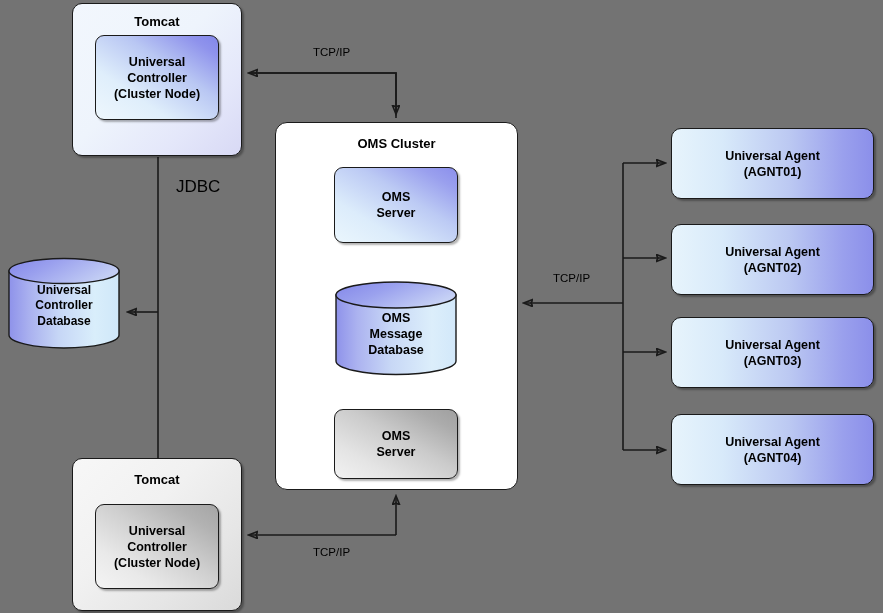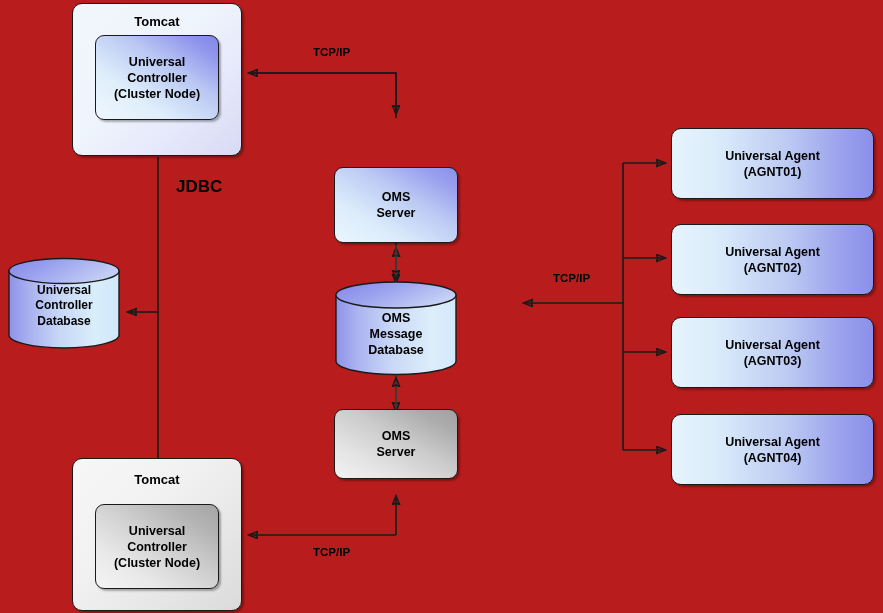--- a/index.html
+++ b/index.html
@@ -4,21 +4,21 @@
 <style>
   html,body{margin:0;padding:0;background:#ffffff;}
   body{
     font-family:"Liberation Sans", sans-serif;
     -webkit-font-smoothing:antialiased;
   }
   #canvas{
     position:relative;
     width:883px;
     height:613px;
-    background:#b91c1c;
+    background:#737373;
     overflow:hidden;
   }
 
   
   .rbox{
     position:absolute;
     box-sizing:border-box;
     border:1px solid #1a1a1a;
     border-radius:10px;
   }
@@ -59,21 +59,21 @@
   }
   .title-text{
     position:absolute;
     left:0;right:0;
     text-align:center;
     font-weight:bold;
     color:#000;
   }
   .edge-label{
     position:absolute;
-    font-weight:bold;
+    font-weight:normal;
     color:#000;
     text-align:center;
     white-space:nowrap;
   }
 
   
   .cyl{position:absolute;}
   .cyl svg{display:block;overflow:visible;}
   .cyl .cyl-text{
     position:absolute;left:0;right:0;top:50%;
@@ -176,20 +176,23 @@
         </linearGradient>
       </defs>
       <path d="M2,13 L2,77 A55,13 0 0 0 112,77 L112,13 Z" fill="url(#gDbBody)" stroke="#1a1a1a" stroke-width="1.4"></path>
       <ellipse cx="57" cy="13" rx="55" ry="12.5" fill="url(#gDbTop)" stroke="#1a1a1a" stroke-width="1.4"></ellipse>
     </svg>
     <div class="cyl-text" style="font-size:12px;top:52%;">Universal
 Controller
 Database</div>
   </div>
 
+  <div class="rbox" style="left:275px;top:122px;width:243px;height:368px;background:#ffffff;border-radius:12px;">
+    <div class="title-text" style="top:13px;font-size:13px;">OMS Cluster</div>
+  </div>
 
   <div class="rbox fill-box-blue shadow" style="left:334px;top:167px;width:124px;height:76px;border-radius:9px;">
     <div class="ctr-text" style="font-size:12.5px;">OMS
 Server</div>
   </div>
 
   <div class="cyl" style="left:334px;top:281px;width:124px;height:94px;">
     <svg width="124" height="94" viewBox="0 0 124 94">
       <defs>
         <linearGradient id="gMsgBody" x1="0" y1="0" x2="1" y2="0">

